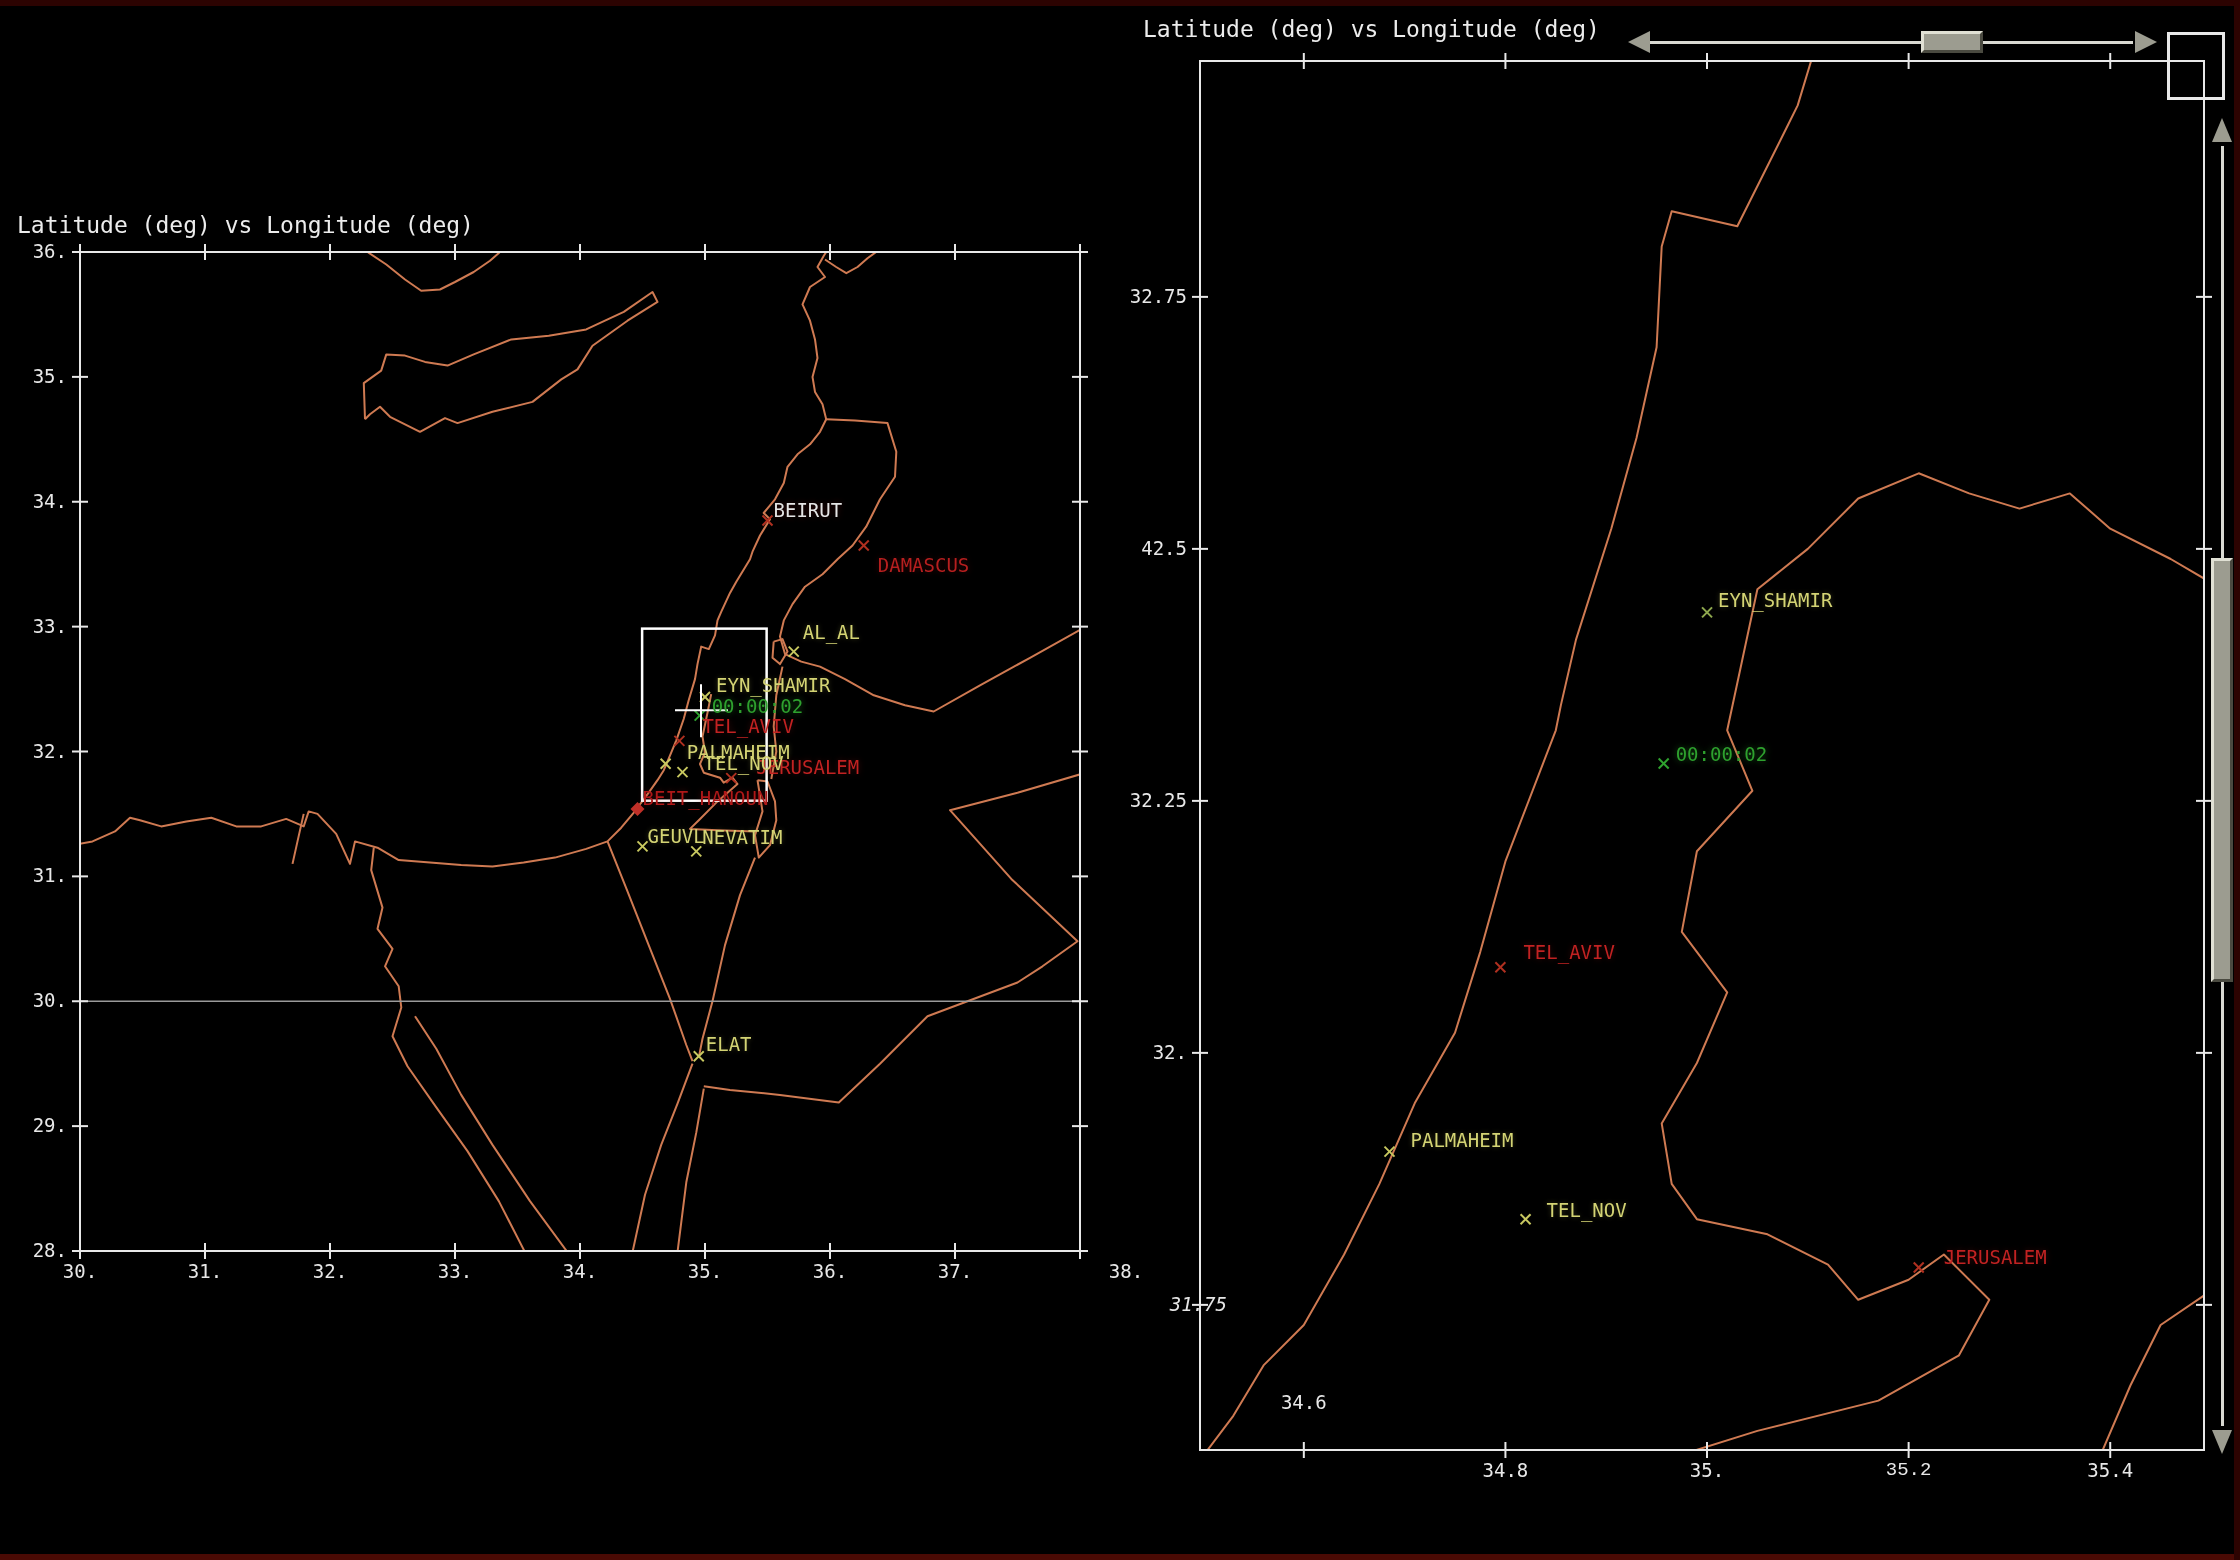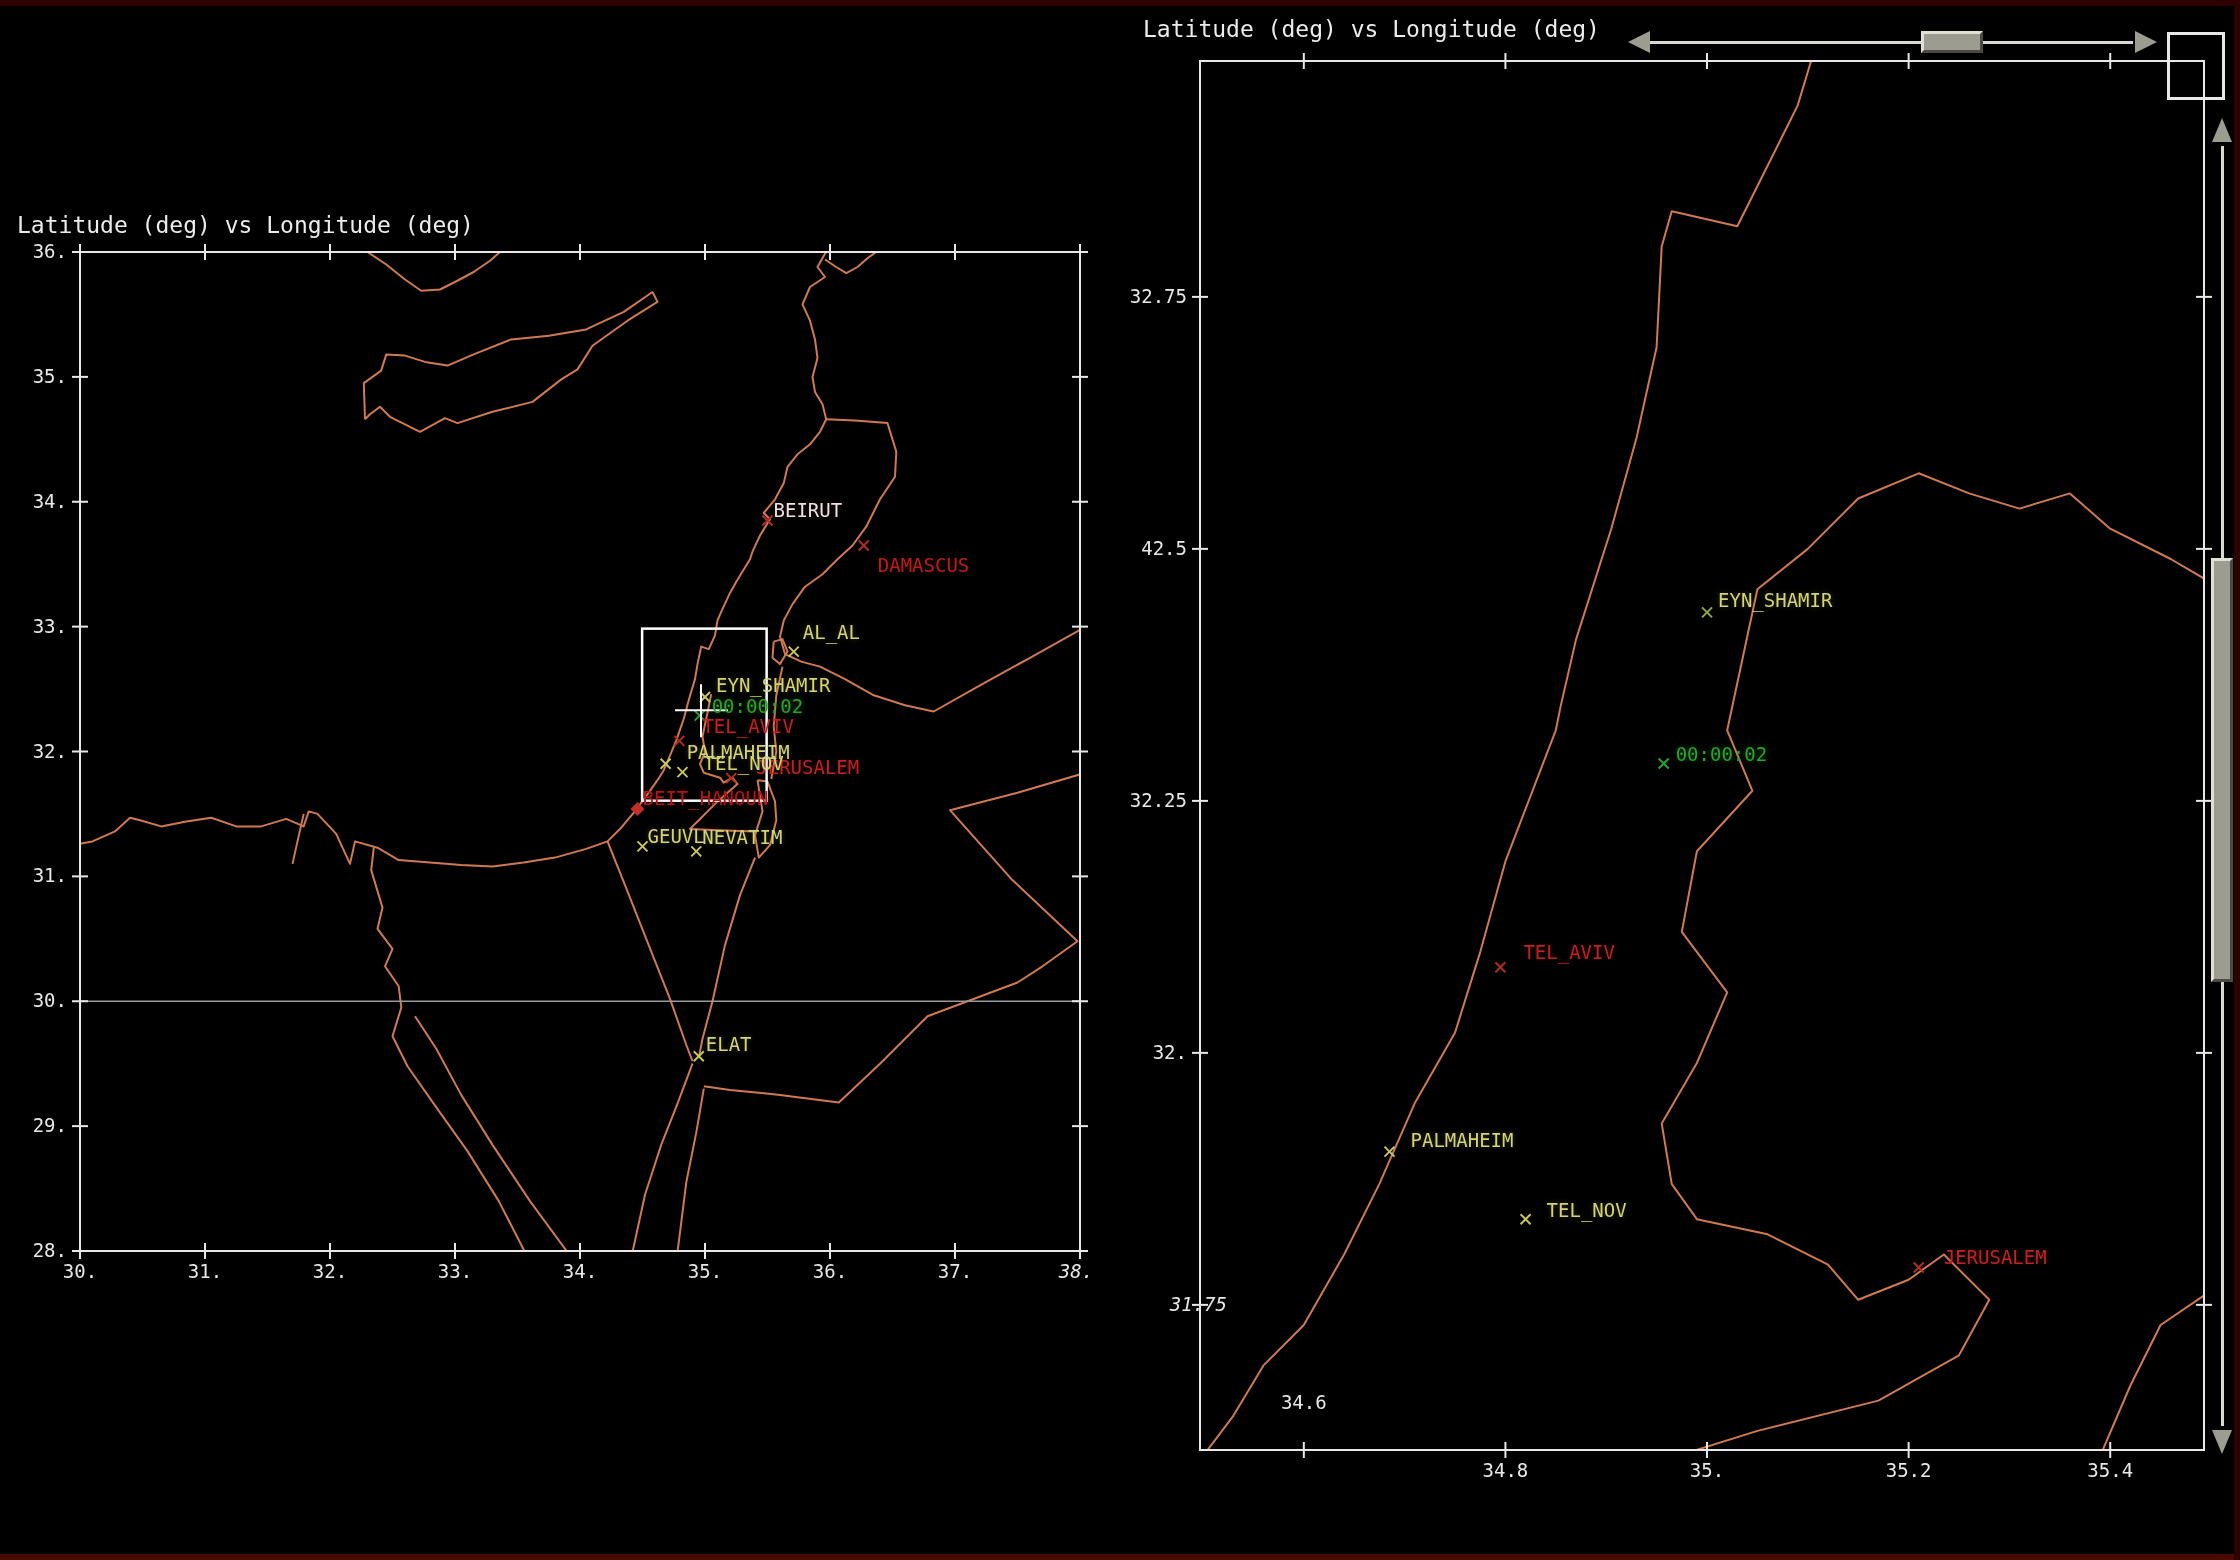--- a/index.html
+++ b/index.html
@@ -174,21 +174,21 @@
 
   <div id="labels">
       <div class="lbl tick-lab xc" style="left: 40px; top: 1261px; color: rgb(232, 232, 232); width: 80px;">30.</div>
       <div class="lbl tick-lab xc" style="left: 165px; top: 1261px; color: rgb(232, 232, 232); width: 80px;">31.</div>
       <div class="lbl tick-lab xc" style="left: 290px; top: 1261px; color: rgb(232, 232, 232); width: 80px;">32.</div>
       <div class="lbl tick-lab xc" style="left: 415px; top: 1261px; color: rgb(232, 232, 232); width: 80px;">33.</div>
       <div class="lbl tick-lab xc" style="left: 540px; top: 1261px; color: rgb(232, 232, 232); width: 80px;">34.</div>
       <div class="lbl tick-lab xc" style="left: 665px; top: 1261px; color: rgb(232, 232, 232); width: 80px;">35.</div>
       <div class="lbl tick-lab xc" style="left: 790px; top: 1261px; color: rgb(232, 232, 232); width: 80px;">36.</div>
       <div class="lbl tick-lab xc" style="left: 915px; top: 1261px; color: rgb(232, 232, 232); width: 80px;">37.</div>
-      <div class="lbl tick-lab xc" style="left: 1036px; top: 1261px; color: rgb(232, 232, 232); width: 80px; font-style: italic;">38.</div>
+      <div class="lbl tick-lab xc" style="left: 1086px; top: 1261px; color: rgb(232, 232, 232); width: 80px;">38.</div>
       <div class="lbl tick-lab yr" style="left: -15px; top: 241px; color: rgb(232, 232, 232); width: 82px;">36.</div>
       <div class="lbl tick-lab yr" style="left: -15px; top: 365.875px; color: rgb(232, 232, 232); width: 82px;">35.</div>
       <div class="lbl tick-lab yr" style="left: -15px; top: 490.75px; color: rgb(232, 232, 232); width: 82px;">34.</div>
       <div class="lbl tick-lab yr" style="left: -15px; top: 615.625px; color: rgb(232, 232, 232); width: 82px;">33.</div>
       <div class="lbl tick-lab yr" style="left: -15px; top: 740.5px; color: rgb(232, 232, 232); width: 82px;">32.</div>
       <div class="lbl tick-lab yr" style="left: -15px; top: 865.375px; color: rgb(232, 232, 232); width: 82px;">31.</div>
       <div class="lbl tick-lab yr" style="left: -15px; top: 990.25px; color: rgb(232, 232, 232); width: 82px;">30.</div>
       <div class="lbl tick-lab yr" style="left: -15px; top: 1115.12px; color: rgb(232, 232, 232); width: 82px;">29.</div>
       <div class="lbl tick-lab yr" style="left: -15px; top: 1240px; color: rgb(232, 232, 232); width: 82px;">28.</div>
       <div class="lbl red-glow" style="left: 773.5px; top: 500.481px; color: #e5e5e5;">BEIRUT</div>
@@ -200,21 +200,21 @@
       <div class="lbl red-glow" style="left: 756.25px; top: 757.098px; color: rgb(194, 34, 34);">JERUSALEM</div>
       <div class="lbl yellow-glow" style="left: 703.5px; top: 753.104px; color: rgb(212, 212, 116);">TEL_NOV</div>
       <div class="lbl red-glow" style="left: 642.5px; top: 787.942px; color: rgb(176, 24, 24);">BEIT_HANOUN</div>
       <div class="lbl yellow-glow" style="left: 647.5px; top: 826.405px; color: rgb(212, 212, 116);">GEUVL</div>
       <div class="lbl yellow-glow" style="left: 702.25px; top: 827.4px; color: rgb(212, 212, 116);">NEVATIM</div>
       <div class="lbl yellow-glow" style="left: 705.75px; top: 1034.19px; color: rgb(212, 212, 116);">ELAT</div>
       <div class="lbl green-glow" style="left: 711.625px; top: 695.661px; color: rgb(46, 161, 46);">00:00:02</div>
       <div class="lbl tick-lab xc" style="left: 1263.82px; top: 1392px; color: rgb(232, 232, 232); width: 80px;">34.6</div>
       <div class="lbl tick-lab xc" style="left: 1465.42px; top: 1460px; color: rgb(232, 232, 232); width: 80px;">34.8</div>
       <div class="lbl tick-lab xc" style="left: 1667.02px; top: 1460px; color: rgb(232, 232, 232); width: 80px;">35.</div>
-      <div class="lbl tick-lab xc" style="left: 1868.62px; top: 1460px; color: rgb(232, 232, 232); width: 80px;">35.2</div>
+      <div class="lbl tick-lab xc" style="left: 1868.62px; top: 1460px; color: rgb(232, 232, 232); width: 80px; font-family: Liberation Mono, monospace;">35.2</div>
       <div class="lbl tick-lab xc" style="left: 2070.22px; top: 1460px; color: rgb(232, 232, 232); width: 80px;">35.4</div>
       <div class="lbl tick-lab yr" style="left: 1105px; top: 285.872px; color: rgb(232, 232, 232); width: 82px;">32.75</div>
       <div class="lbl tick-lab yr" style="left: 1105px; top: 537.872px; color: rgb(232, 232, 232); width: 82px;">42.5</div>
       <div class="lbl tick-lab yr" style="left: 1105px; top: 789.872px; color: rgb(232, 232, 232); width: 82px;">32.25</div>
       <div class="lbl tick-lab yr" style="left: 1105px; top: 1041.87px; color: rgb(232, 232, 232); width: 82px;">32.</div>
       <div class="lbl tick-lab yr" style="left: 1145px; top: 1293.87px; color: #e5e5e5; width: 82px; font-style: italic;">31.75</div>
       <div class="lbl yellow-glow" style="left: 1718.02px; top: 590.376px; color: rgb(212, 212, 116);">EYN_SHAMIR</div>
       <div class="lbl red-glow" style="left: 1523.38px; top: 942.192px; color: rgb(194, 34, 34);">TEL_AVIV</div>
       <div class="lbl yellow-glow" style="left: 1410.5px; top: 1129.66px; color: rgb(212, 212, 116);">PALMAHEIM</div>
       <div class="lbl red-glow" style="left: 1943.7px; top: 1246.58px; color: rgb(194, 34, 34);">JERUSALEM</div>

